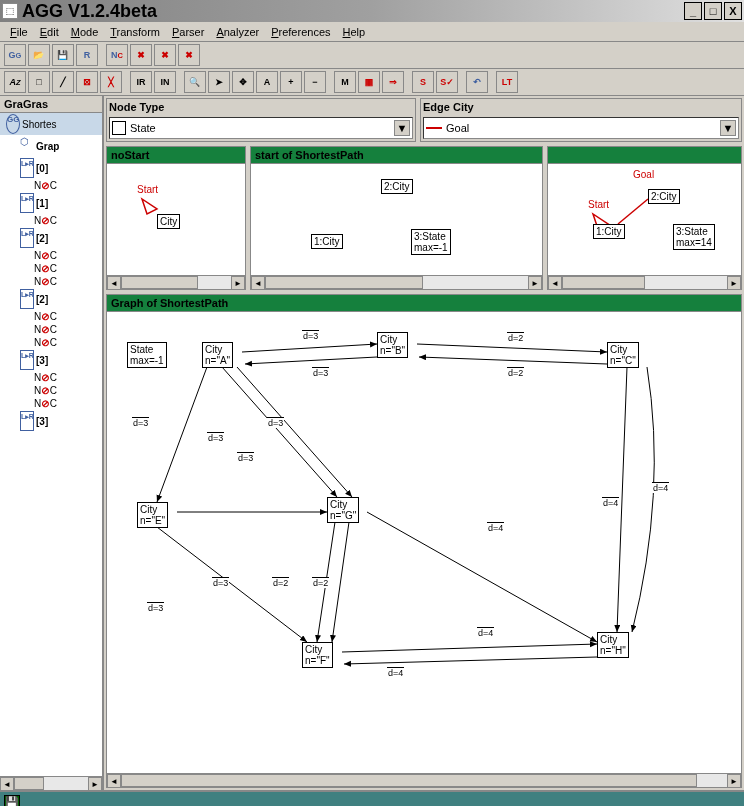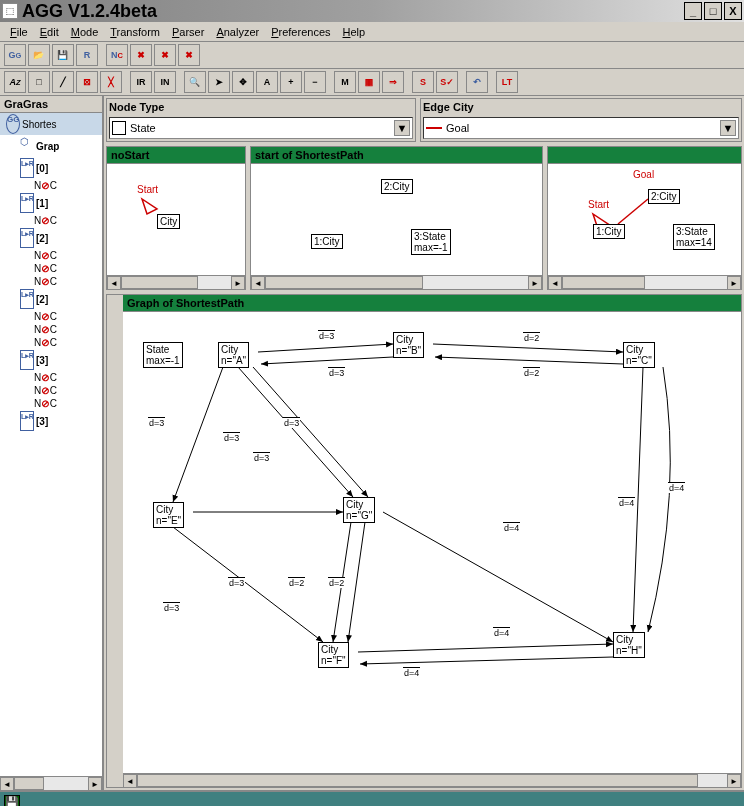--- a/index.html
+++ b/index.html
@@ -38,21 +38,21 @@
 .type-icon.edge-icon { border: none; width: 16px; height: 2px; background: #c00; }
 .type-arrow { width: 16px; height: 16px; background: #d4d0c8; border: 1px solid #888; margin-left: auto; display: flex; align-items: center; justify-content: center; cursor: pointer; }
 .panels-row { display: flex; padding: 2px; gap: 4px; height: 148px; }
 .panel { border: 1px solid #888; background: #d4d0c8; display: flex; flex-direction: column; }
 .panel-title { font-weight: bold; padding: 2px 4px; background: #15803d; border-bottom: 1px solid #888; }
 .panel-body { flex: 1; background: #fff; position: relative; overflow: hidden; }
 .panel-scroll { height: 14px; background: #d4d0c8; border-top: 1px solid #888; display: flex; }
 .scroll-track { flex: 1; background: #e8e8e8; position: relative; }
 .scroll-thumb { position: absolute; height: 100%; background: #d4d0c8; border: 1px solid #888; }
 .scroll-btn { width: 14px; height: 14px; background: #d4d0c8; border: 1px solid #888; display: flex; align-items: center; justify-content: center; font-size: 8px; cursor: pointer; }
-.graph-panel { flex: 1; border: 1px solid #888; margin: 2px; display: flex; flex-direction: column; background: #d4d0c8; padding-left: 16px; }
+.graph-panel { flex: 1; border: 1px solid #888; margin: 2px; display: flex; flex-direction: column; background: #d4d0c8; }
 .graph-body { flex: 1; background: #fff; position: relative; overflow: hidden; }
 .node-box { position: absolute; border: 1px solid #000; background: #fff; font-size: 10px; padding: 1px 2px; }
 .node-label { position: absolute; color: #c00; font-size: 10px; }
 .statusbar { height: 24px; background: #408080; border-top: 2px solid #888; display: flex; align-items: center; padding: 0 4px; }
 .status-icon { width: 16px; height: 16px; background: #006000; border: 1px solid #000; }
 svg { position: absolute; top: 0; left: 0; pointer-events: none; }
 .graph-edge { stroke: #000; stroke-width: 1; fill: none; }
 .edge-label { position: absolute; font-size: 9px; background: #fff; padding: 0 1px; }
 .edge-line-label { border-top: 1px solid #000; padding-top: 0; }
 .red-line { stroke: #c00; stroke-width: 1.5; fill: none; }

